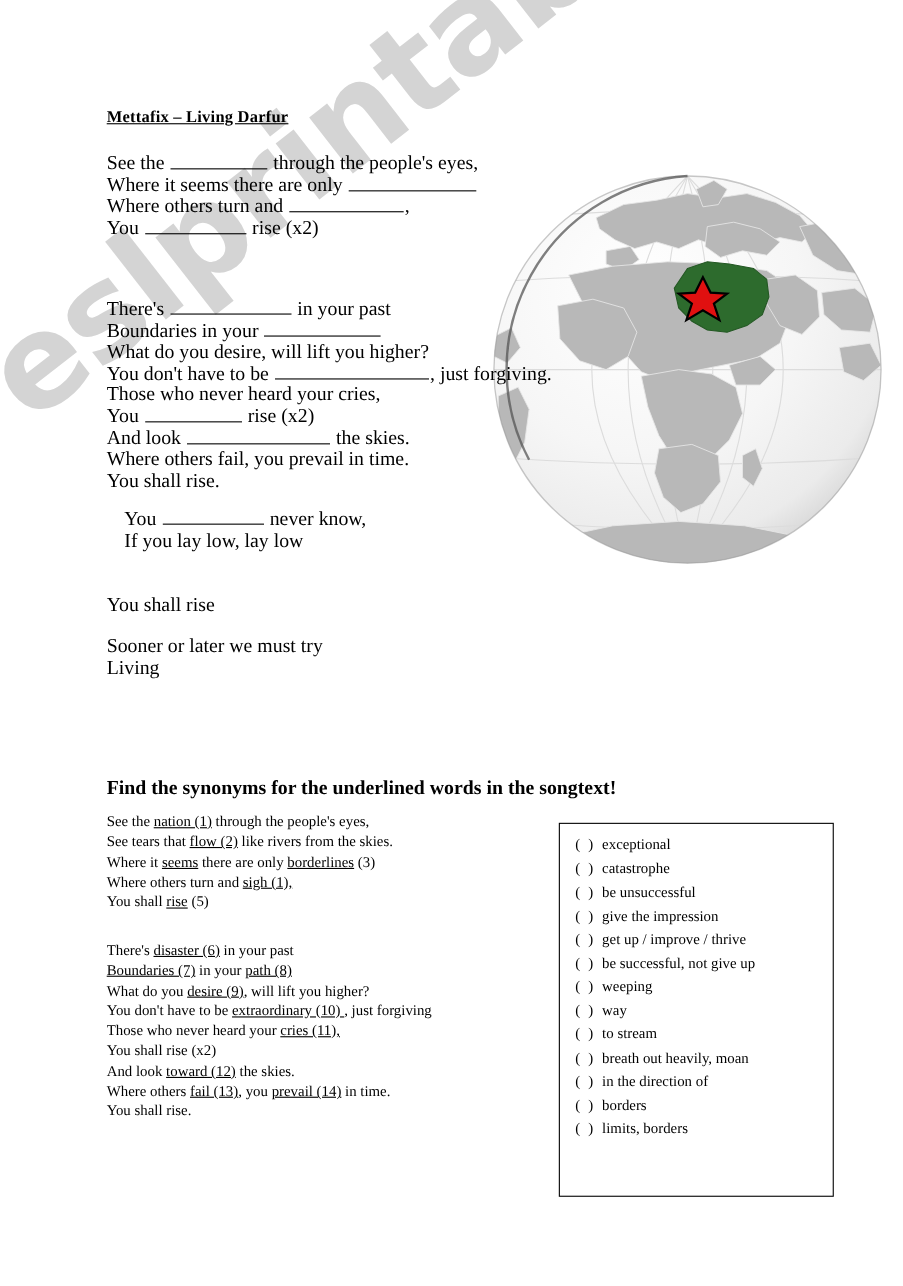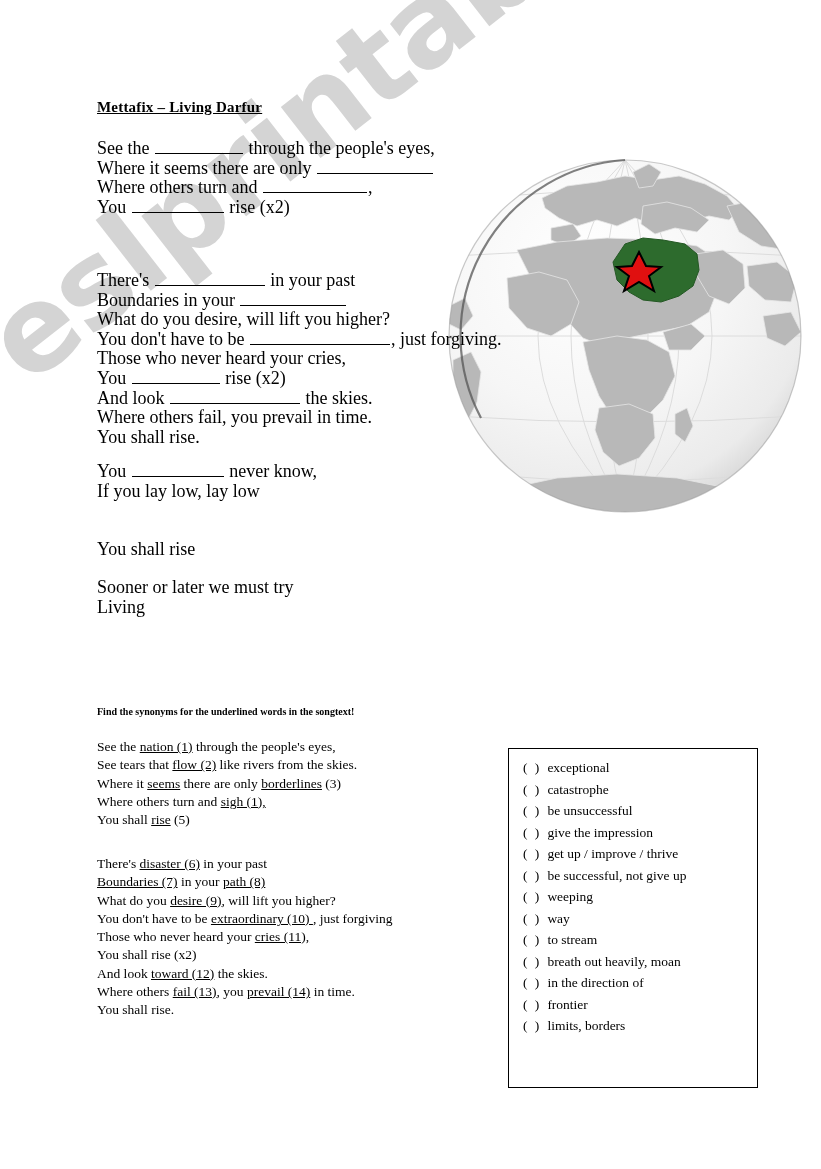--- a/index.html
+++ b/index.html
@@ -67,37 +67,37 @@
   .lyrics {
     position: absolute;
     left: 97px;
     font-size: 18px;
     line-height: 19.6px;
     z-index: 4;
     white-space: nowrap;
   }
   #verse1 { top: 139px; }
   #verse2 { top: 271px; }
-  #verse3 { top: 462px; }
+  #verse3 { top: 462px; margin-left: 16px; }
   #verse4 { top: 540px; }
   #verse5 { top: 578px; }
 
   .blank {
     display: inline-block;
     border-bottom: 1px solid #000;
     height: 13px;
     vertical-align: baseline;
     margin: 0 1px;
   }
 
   .instruction {
     position: absolute;
     left: 97px;
     top: 706px;
-    font-size: 10px;
+    font-size: 18px;
     font-weight: bold;
     z-index: 4;
     white-space: nowrap;
   }
 
   .exercise {
     position: absolute;
     left: 97px;
     font-size: 13.5px;
     line-height: 18.3px;
@@ -285,18 +285,18 @@
         <li><span class="paren">(  )</span><span>catastrophe</span></li>
         <li><span class="paren">(  )</span><span>be unsuccessful</span></li>
         <li><span class="paren">(  )</span><span>give the impression</span></li>
         <li><span class="paren">(  )</span><span>get up / improve / thrive</span></li>
         <li><span class="paren">(  )</span><span>be successful, not give up</span></li>
         <li><span class="paren">(  )</span><span>weeping</span></li>
         <li><span class="paren">(  )</span><span>way</span></li>
         <li><span class="paren">(  )</span><span>to stream</span></li>
         <li><span class="paren">(  )</span><span>breath out heavily, moan</span></li>
         <li><span class="paren">(  )</span><span>in the direction of</span></li>
-        <li><span class="paren">(  )</span><span>frontier</span></li>
+        <li><span class="paren">(  )</span><span>borders</span></li>
         <li><span class="paren">(  )</span><span>limits, borders</span></li>
       </ul>
   </div>
 
 </div>
 
 </body></html>

